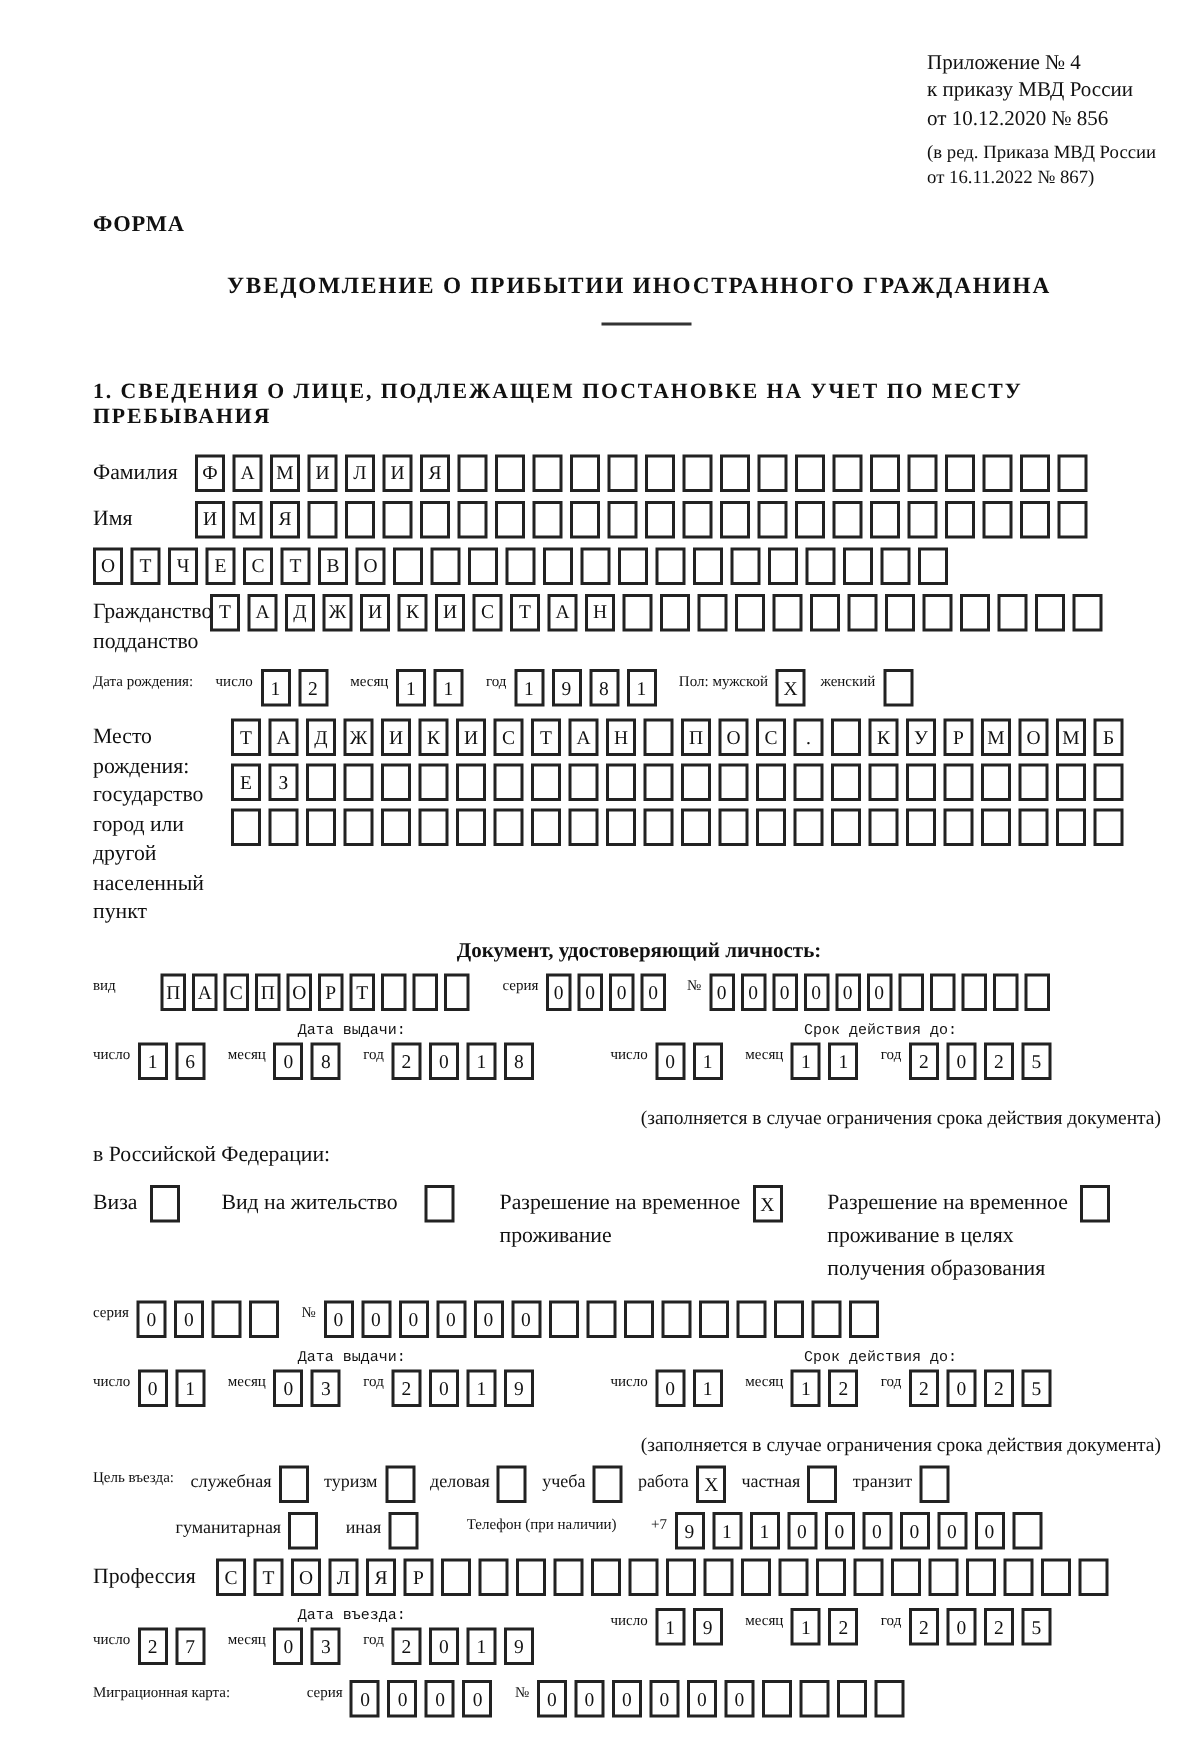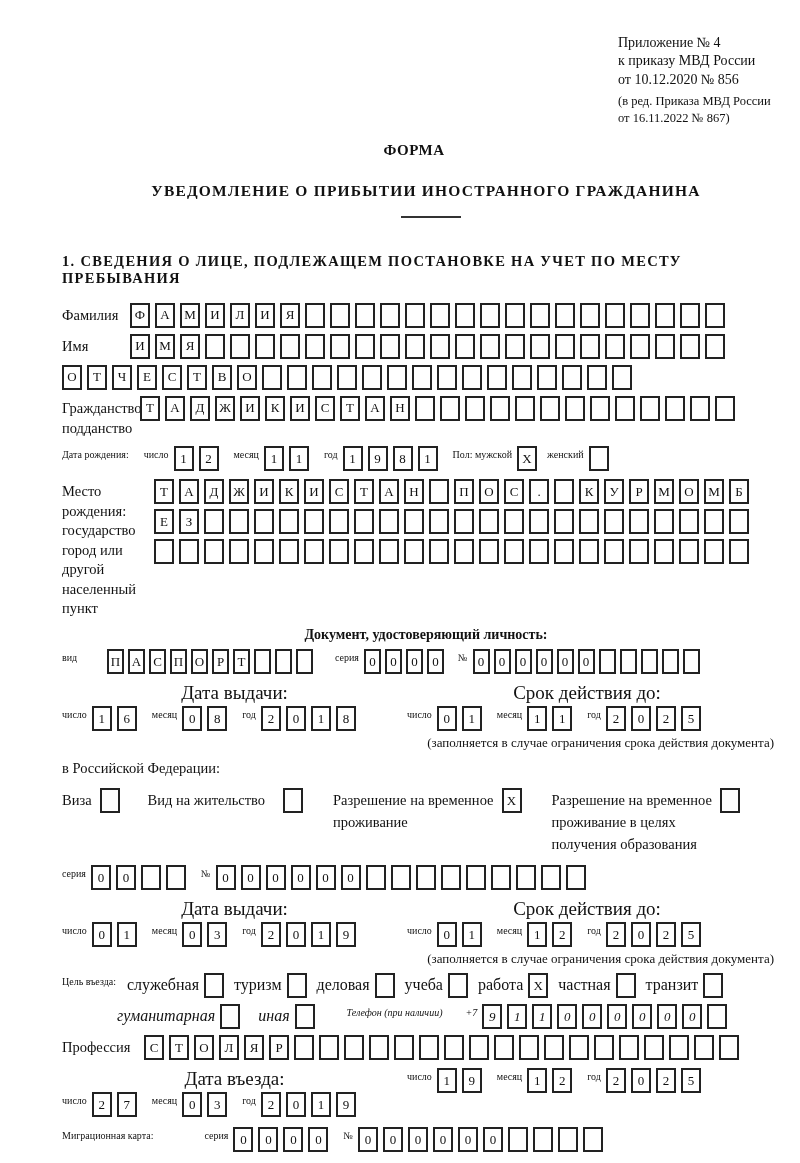--- a/index.html
+++ b/index.html
@@ -6,21 +6,21 @@
   html,body { background:#ffffff; }
   body {
     width:800px; height:1163px; overflow:hidden;
     padding:34px 10px 10px 62px;
     font-family:"Liberation Serif","DejaVu Serif",serif;
     color:#111;
   }
   .ref { margin-left:556px; font-size:14px; line-height:1.32; }
   .ref .sm { font-size:12.5px; margin-top:4px; line-height:1.3; display:block; }
   .ref .sm2 { font-size:12.5px; line-height:1.3; display:block; }
-  .forma { text-align:center; padding-right:24px; font-weight:bold; font-size:15px; margin-top:16px; letter-spacing:.5px; }
+  .forma { text-align:left; padding-right:24px; font-weight:bold; font-size:15px; margin-top:16px; letter-spacing:.5px; }
   .title { text-align:center; font-weight:bold; font-size:15.5px; margin-top:20px; line-height:1.55; letter-spacing:1.2px; }
   .blank { display:inline-block; width:60px; height:2px; background:#333; margin-left:10px; vertical-align:2px; }
   .sect { font-weight:bold; font-size:14.5px; letter-spacing:1.3px; margin-top:26px; margin-bottom:16px; }
 
   .row { display:flex; align-items:flex-start; margin-bottom:6px; }
   .lbl { font-size:14.5px; padding-top:3px; line-height:1.35; flex-shrink:0; }
   .w68 { width:68px; } .w78 { width:78px; } .w92 { width:92px; } .w82 { width:82px; }
   .cells { display:flex; flex-wrap:nowrap; }
   .cellcol .cells { margin-bottom:5px; }
   .cell {
@@ -30,30 +30,30 @@
   }
   .sm .cell { width:13px; margin-right:4px; }
   .cb { margin-right:0; }
   .t { font-size:10px; padding-top:3px; margin:0 5px 0 10px; white-space:nowrap; }
   .t0 { margin-left:0; }
   .dochead { text-align:center; font-weight:bold; font-size:14px; margin:8px 0 6px 0; }
   .dates { display:flex; margin-top:8px; }
   .dcol { }
   .dcol-l { width:345px; }
   .dcol-r { width:360px; }
-  .dhead { text-align:center; font-size:19px; margin-bottom:2px; }
+  .dhead { text-align:center; font-size:10px; margin-bottom:2px;font-family:Liberation Mono, monospace; }
   .dline { display:flex; align-items:flex-start; }
-  .note { text-align:right; font-size:13px; padding-right:16px; margin-top:4px; margin-bottom:6px; }
+  .note { text-align:right; font-size:13px; padding-right:16px; margin-top:17px; margin-bottom:6px; }
   .intro { font-size:14.5px; line-height:1.6; margin-top:6px; }
   .permits { display:flex; align-items:flex-start; margin-top:8px; margin-bottom:10px; }
   .pgroup { display:flex; align-items:flex-start; margin-right:16px; }
   .plabel { font-size:14.5px; line-height:1.5; margin-right:8px; padding-top:2px; }
   .opt { display:flex; align-items:flex-start; margin-right:10px; }
-  .olbl { font-size:16px; padding-top:3px; margin-right:5px; white-space:nowrap; }
-  .indent55 { margin-left:55px;font-style:italic; }
+  .olbl { font-size:12px; padding-top:3px; margin-right:5px; white-space:nowrap; }
+  .indent55 { margin-left:55px; }
 </style>
 </head>
 <body>
 
 <div class="ref">
   <div>Приложение № 4</div>
   <div>к приказу МВД России</div>
   <div>от 10.12.2020 № 856</div>
   <span class="sm">(в ред. Приказа МВД России</span>
   <span class="sm2">от 16.11.2022 № 867)</span>

